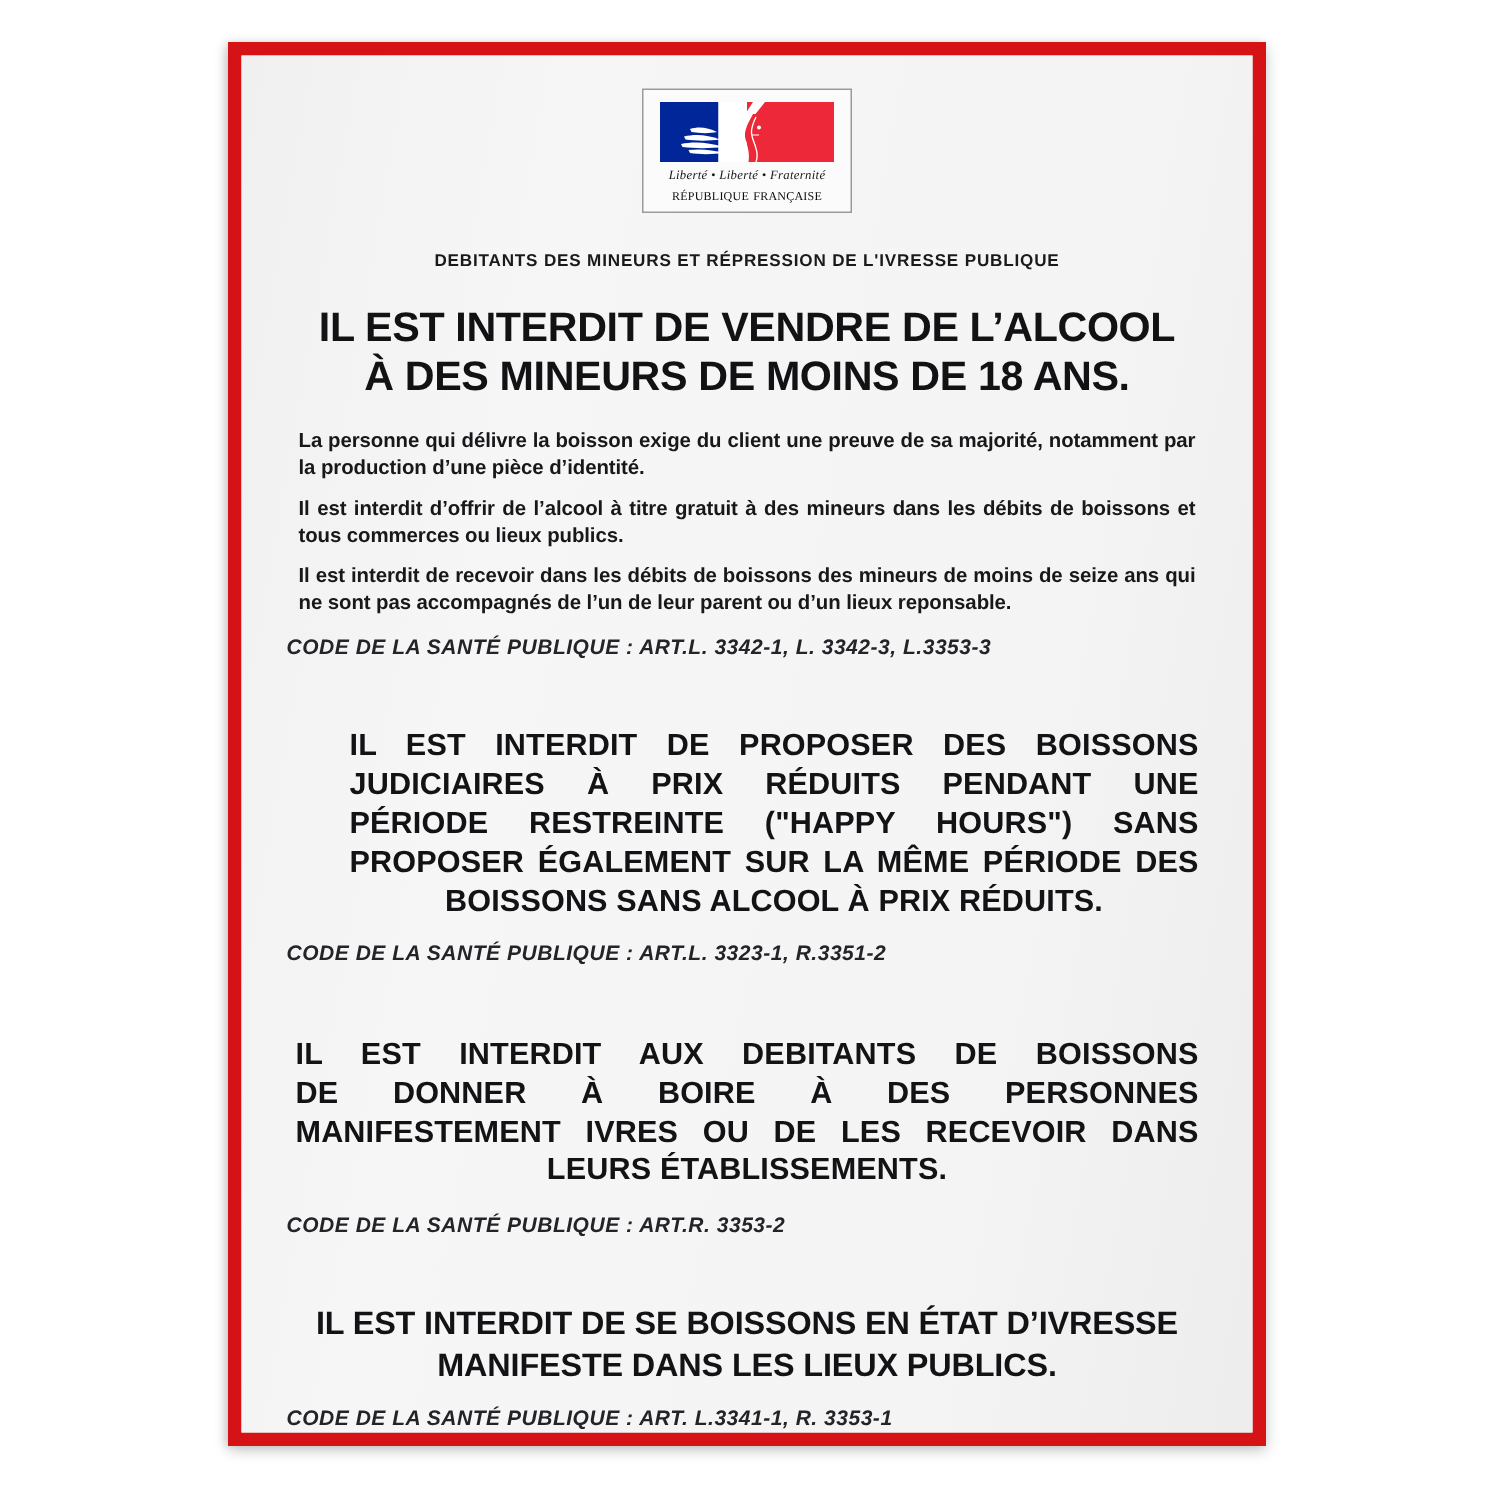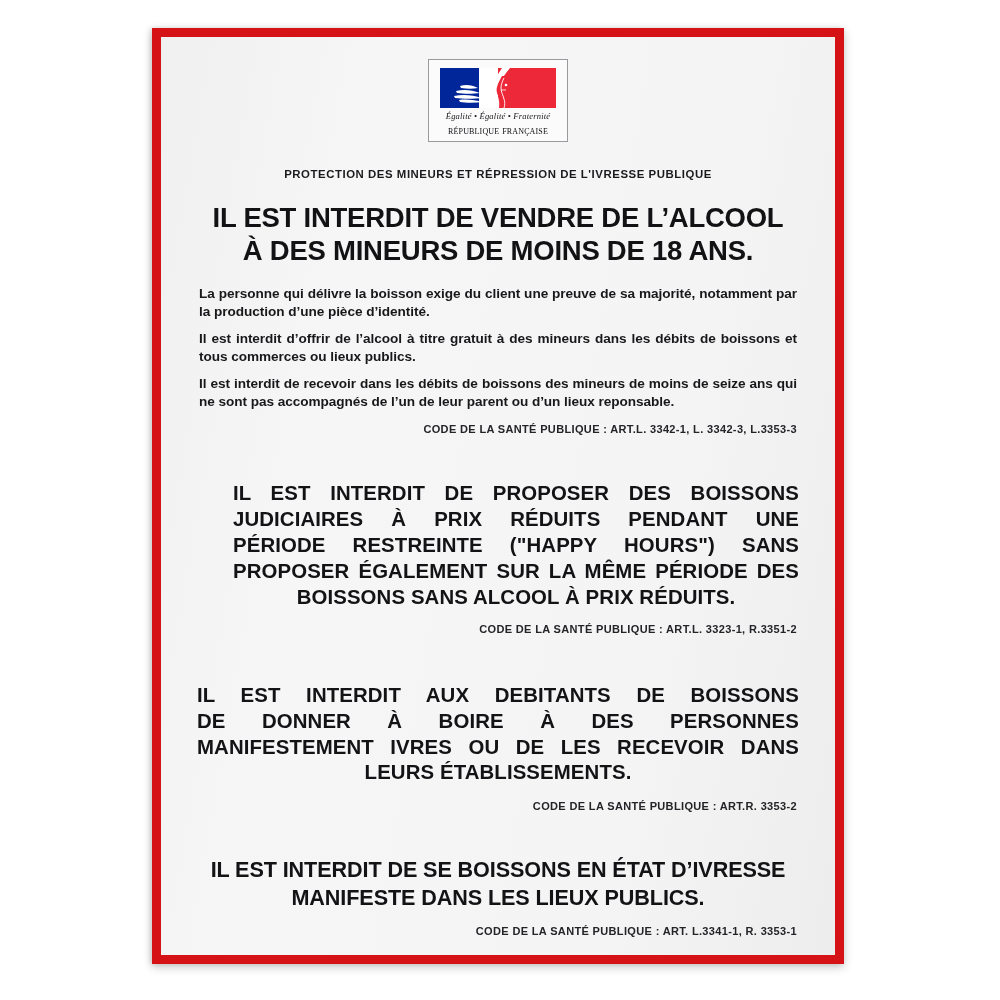--- a/index.html
+++ b/index.html
@@ -114,26 +114,26 @@
     font-weight: bold;
     line-height: 1.33;
     color: #18181b;
     text-align: justify;
     letter-spacing: -0.05px;
   }
   .lead p:last-child { margin-bottom: 0; }
 
   
   .cite {
-    text-align: right;
-    font-size: 11px;
+    font-size: 14px;
     font-weight: bold;
     letter-spacing: 0.35px;
     color: #242428;
     padding-right: 8px;
+    font-style: italic;
   }
   .cite.c1 { margin-top: 12px; }
   .cite.c2 { margin-top: 12px; }
   .cite.c3 { margin-top: 14px; }
   .cite.c4 { margin-top: 14px; }
 
   
   .block {
     font-weight: bold;
     color: #131316;
@@ -199,26 +199,26 @@
             <path d="M70 0 C66 5, 63 9, 60 13 C57 17, 56 21, 57 25 C58 29, 60 33, 59 40 L44 40 C46 33, 48 28, 50 23 C53 15, 57 7, 62 0 Z" fill="#ffffff"></path>
             <path d="M62 8 C60 12, 58 15, 57 19 C56 23, 57 26, 59 29 C61 32, 62 36, 61 40 L72 40 C72 34, 71 30, 70 26 C69 21, 69 14, 71 8 Z" fill="#ed2939"></path>
             <path d="M64 10 C62 14, 61 17, 61 20 C61 24, 63 27, 64 31 C65 34, 65 37, 64 40" fill="none" stroke="#ffffff" stroke-width="0.9"></path>
             <circle cx="66" cy="17" r="1.3" fill="#ffffff"></circle>
             <path d="M61 22 L66 22" stroke="#ffffff" stroke-width="0.8"></path>
             <path d="M20 18 C26 16, 32 17, 38 20 C33 21, 27 21, 21 20 Z" fill="#ffffff"></path>
             <path d="M16 23 C24 21, 32 22, 40 25 C33 26, 24 26, 17 25 Z" fill="#ffffff"></path>
             <path d="M14 28 C23 26, 33 27, 42 30 C34 31, 23 31, 15 30 Z" fill="#ffffff"></path>
             <path d="M19 32 C27 31, 35 32, 43 34 C35 35, 26 35, 20 34 Z" fill="#ffffff"></path>
           </svg>
-          <div class="logo-motto">Égalité • Égalité • Fraternité</div>
+          <div class="logo-motto">Liberté • Liberté • Fraternité</div>
           <div class="logo-rf">RÉPUBLIQUE FRANÇAISE</div>
         </div>
       </div>
 
-      <div class="kicker">PROTECTION DES MINEURS ET RÉPRESSION DE L'IVRESSE PUBLIQUE</div>
+      <div class="kicker">DEBITANTS DES MINEURS ET RÉPRESSION DE L'IVRESSE PUBLIQUE</div>
 
       <div class="headline">
         <div>IL EST INTERDIT DE VENDRE DE L’ALCOOL</div>
         <div>À DES MINEURS DE MOINS DE 18 ANS.</div>
       </div>
 
       <div class="lead">
         <p>La personne qui délivre la boisson exige du client une preuve de sa majorité, notamment par la production d’une pièce d’identité.</p>
         <p>Il est interdit d’offrir de l’alcool à titre gratuit à des mineurs dans les débits de boissons et tous commerces ou lieux publics.</p>
         <p>Il est interdit de recevoir dans les débits de boissons des mineurs de moins de seize ans qui ne sont pas accompagnés de l’un de leur parent ou d’un lieux reponsable.</p>

